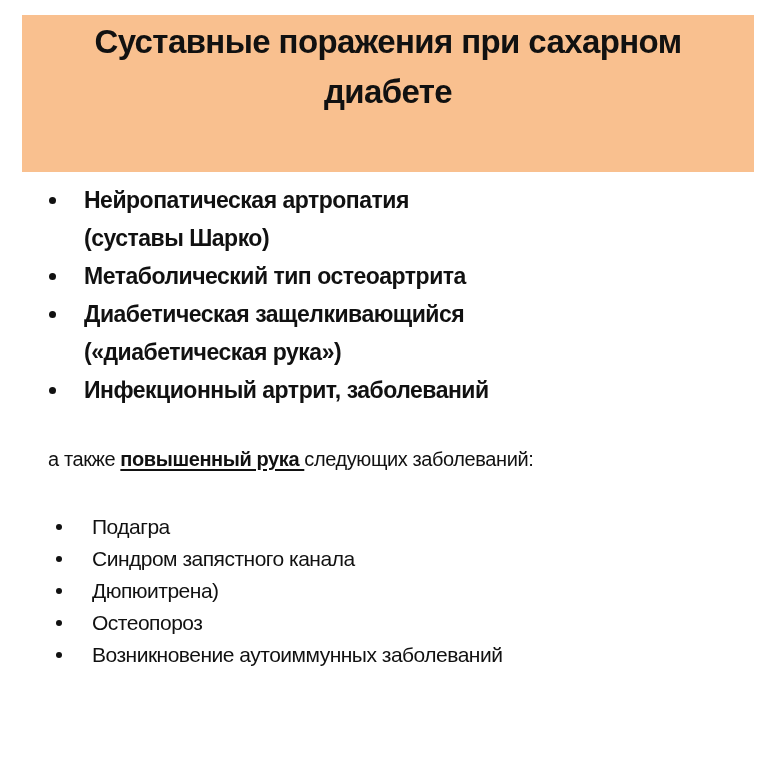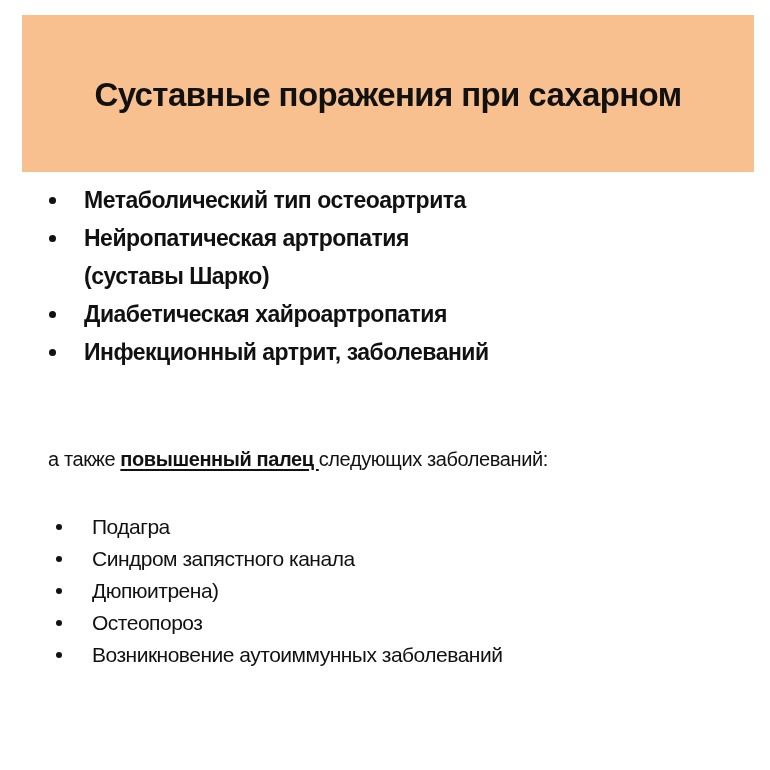--- a/index.html
+++ b/index.html
@@ -24,21 +24,20 @@
     .title-band {
       position: absolute;
       left: 22px;
       top: 15px;
       width: 732px;
       height: 157px;
       background: #F9C08F;
       display: flex;
       flex-direction: column;
       align-items: center;
-      justify-content: center;
     }
     .title-line {
       font-weight: bold;
       font-size: 33px;
       line-height: 50px;
       letter-spacing: -0.6px;
       color: #111111;
       white-space: nowrap;
       text-align: center;
     }
@@ -127,45 +126,47 @@
     }
   </style>
 </head>
 <body>
 
 <div class="slide">
 
   <div class="title-band">
     <div class="title-wrap">
       <div class="title-line">Суставные поражения при сахарном</div>
+      <div class="title-line">диабете</div>
     </div>
   </div>
 
   <ul class="primary-list">
-    <li class="primary-item">
-      <span class="bullet"></span>
-      <span class="primary-line">Метаболический тип остеоартрита</span>
-    </li>
     <li class="primary-item">
       <span class="bullet"></span>
       <span class="primary-line">Нейропатическая артропатия</span>
       <span class="primary-line">(суставы Шарко)</span>
     </li>
     <li class="primary-item">
       <span class="bullet"></span>
-      <span class="primary-line">Диабетическая хайроартропатия</span>
+      <span class="primary-line">Метаболический тип остеоартрита</span>
+    </li>
+    <li class="primary-item">
+      <span class="bullet"></span>
+      <span class="primary-line">Диабетическая защелкивающийся</span>
+      <span class="primary-line">(«диабетическая рука»)</span>
     </li>
     <li class="primary-item">
       <span class="bullet"></span>
       <span class="primary-line">Инфекционный артрит, заболеваний</span>
     </li>
   </ul>
 
   <div class="intro">
-    <span>а также </span><span class="emph">повышенный палец </span><span>следующих заболеваний:</span>
+    <span>а также </span><span class="emph">повышенный рука </span><span>следующих заболеваний:</span>
   </div>
 
   <ul class="secondary-list">
     <li class="secondary-item">
       <span class="bullet"></span>
       <span class="secondary-line">Подагра</span>
     </li>
     <li class="secondary-item">
       <span class="bullet"></span>
       <span class="secondary-line">Синдром запястного канала</span>

